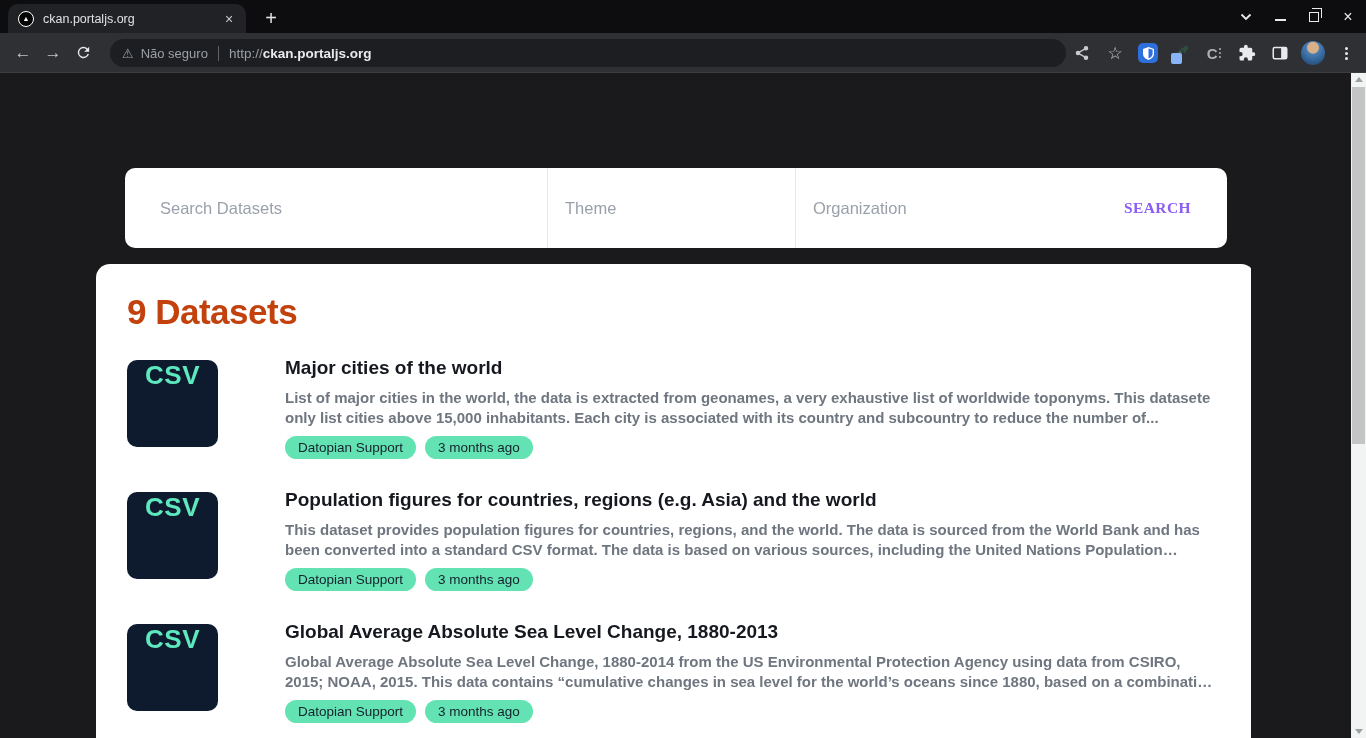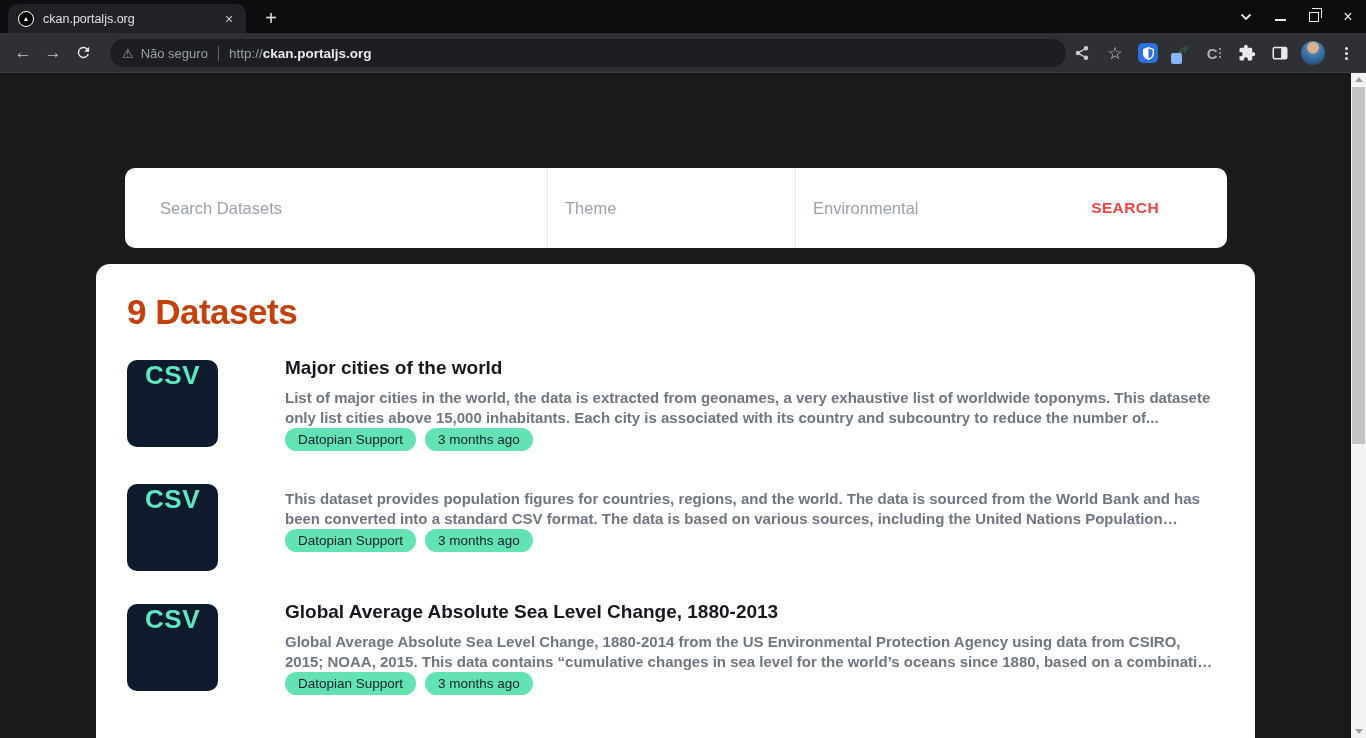--- a/index.html
+++ b/index.html
@@ -50,51 +50,51 @@
   .bw-badge{width:20px;height:20px;border-radius:5px;background:#2d6fdd;display:flex;align-items:center;justify-content:center;}
   .cp-letter{color:#aeb1b5;font-size:15px;font-weight:700;}
   .cp-dots{display:inline-block;margin-left:1px;}
   .cp-dots i,.menu-dots i{display:block;width:2.5px;height:2.5px;border-radius:50%;background:#aeb1b5;margin:1.5px 0;}
   .menu-dots i{background:#e8eaed;width:3px;height:3px;margin:2px 0;}
   .ez-square{position:absolute;left:4px;bottom:3px;width:11px;height:11px;border-radius:2px;background:#8ab4f8;}
   .avatar{width:24px;height:24px;border-radius:50%;
     background:radial-gradient(circle at 50% 28%,#d8b08a 0%,#d8b08a 26%,#4a7fb5 30%,#2e5d8f 68%,#1f3f63 100%);}
 
   
-  .page{position:absolute;top:73px;left:0;width:1351px;height:665px;background:var(--page-bg);overflow:hidden;}
+  .page{position:absolute;top:73px;left:0;width:1251px;height:665px;background:var(--page-bg);overflow:hidden;}
   .scrollbar{position:absolute;top:73px;right:0;width:15px;height:665px;background:#f2f3f3;}
   .sb-arrow{position:absolute;left:0;width:15px;height:13px;display:flex;align-items:center;justify-content:center;}
   .sb-arrow.up{top:0;} .sb-arrow.down{bottom:0;}
   .tri-up{width:0;height:0;border-left:4px solid transparent;border-right:4px solid transparent;border-bottom:5px solid #9aa0a6;}
   .tri-down{width:0;height:0;border-left:4px solid transparent;border-right:4px solid transparent;border-top:5px solid #9aa0a6;}
   .sb-thumb{position:absolute;left:1px;top:14px;width:13px;height:357px;background:#c2c4c5;}
 
   .search-card{position:absolute;left:125px;top:95px;width:1102px;height:80px;background:var(--card-bg);
     border-radius:10px;display:flex;align-items:stretch;}
   .search-field{display:flex;align-items:center;border-right:1px solid #e7e8ea;}
   .search-field.f1{width:423px;padding-left:35px;}
   .search-field.f2{width:248px;padding-left:17px;}
   .search-field.f3{flex:1;padding-left:17px;border-right:none;}
   .placeholder{color:#9aa1ab;font-size:16.5px;}
-  .search-btn{display:flex;align-items:center;margin-right:68px;color:#ef4444;font-weight:700;
-    font-size:15.5px;letter-spacing:0.4px;cursor:pointer;}
+  .search-btn{display:flex;align-items:center;margin-right:36px;color:#8b5cf6;font-weight:700;
+    font-size:15.5px;letter-spacing:0.4px;cursor:pointer;font-family:Liberation Serif, serif;}
 
   .results-card{position:absolute;left:96px;top:191px;width:1159px;bottom:-20px;background:var(--card-bg);
     border-radius:14px;padding:26px 34px 0 31px;}
   .results-heading{color:#c2410c;font-size:35px;font-weight:800;letter-spacing:-0.5px;line-height:44px;}
   .rows{margin-top:26px;}
   .dataset-row{display:flex;margin-bottom:33px;}
   .fmt-icon{width:91px;height:87px;border-radius:10px;background:var(--csv-bg);flex:none;
     display:flex;align-items:flex-start;justify-content:center;}
   .fmt-label{color:var(--csv-text);font-size:26px;font-weight:700;letter-spacing:0.5px;}
   .ds-body{margin-left:67px;max-width:936px;margin-top:-4px;}
   .ds-title{color:var(--title-color);font-size:19px;font-weight:700;line-height:23px;cursor:pointer;}
   .ds-desc{margin-top:9px;color:var(--desc-color);font-size:15px;line-height:20px;
     display:-webkit-box;-webkit-line-clamp:2;-webkit-box-orient:vertical;overflow:hidden;font-weight:bold;}
-  .ds-tags{margin-top:0;display:flex;gap:9px;}
+  .ds-tags{margin-top:8px;display:flex;gap:9px;}
   .tag{height:23px;border-radius:12px;background:var(--accent-green);color:#15202b;font-size:13.5px;
     display:flex;align-items:center;padding:0 13px;}
   svg{display:block;}
 </style>
 </head>
 <body>
 
 <div class="tabstrip">
   <div class="tab">
     <div class="favicon">
@@ -197,21 +197,21 @@
 <div class="page">
 
   <div class="search-card">
     <div class="search-field f1">
       <span class="placeholder">Search Datasets</span>
     </div>
     <div class="search-field f2">
       <span class="placeholder">Theme</span>
     </div>
     <div class="search-field f3">
-      <span class="placeholder">Environmental</span>
+      <span class="placeholder">Organization</span>
     </div>
     <div class="search-btn">SEARCH</div>
   </div>
 
   <div class="results-card">
     <div class="results-heading">9 Datasets</div>
     <div class="rows">
 
       <div class="dataset-row">
         <div class="fmt-icon">
@@ -225,20 +225,21 @@
             <span class="tag">3 months ago</span>
           </div>
         </div>
       </div>
 
       <div class="dataset-row">
         <div class="fmt-icon">
           <span class="fmt-label">CSV</span>
         </div>
         <div class="ds-body">
+          <div class="ds-title">Population figures for countries, regions (e.g. Asia) and the world</div>
           <div class="ds-desc">This dataset provides population figures for countries, regions, and the world. The data is sourced from the World Bank and has been converted into a standard CSV format. The data is based on various sources, including the United Nations Population Division, Unit...</div>
           <div class="ds-tags">
             <span class="tag">Datopian Support</span>
             <span class="tag">3 months ago</span>
           </div>
         </div>
       </div>
 
       <div class="dataset-row">
         <div class="fmt-icon">

